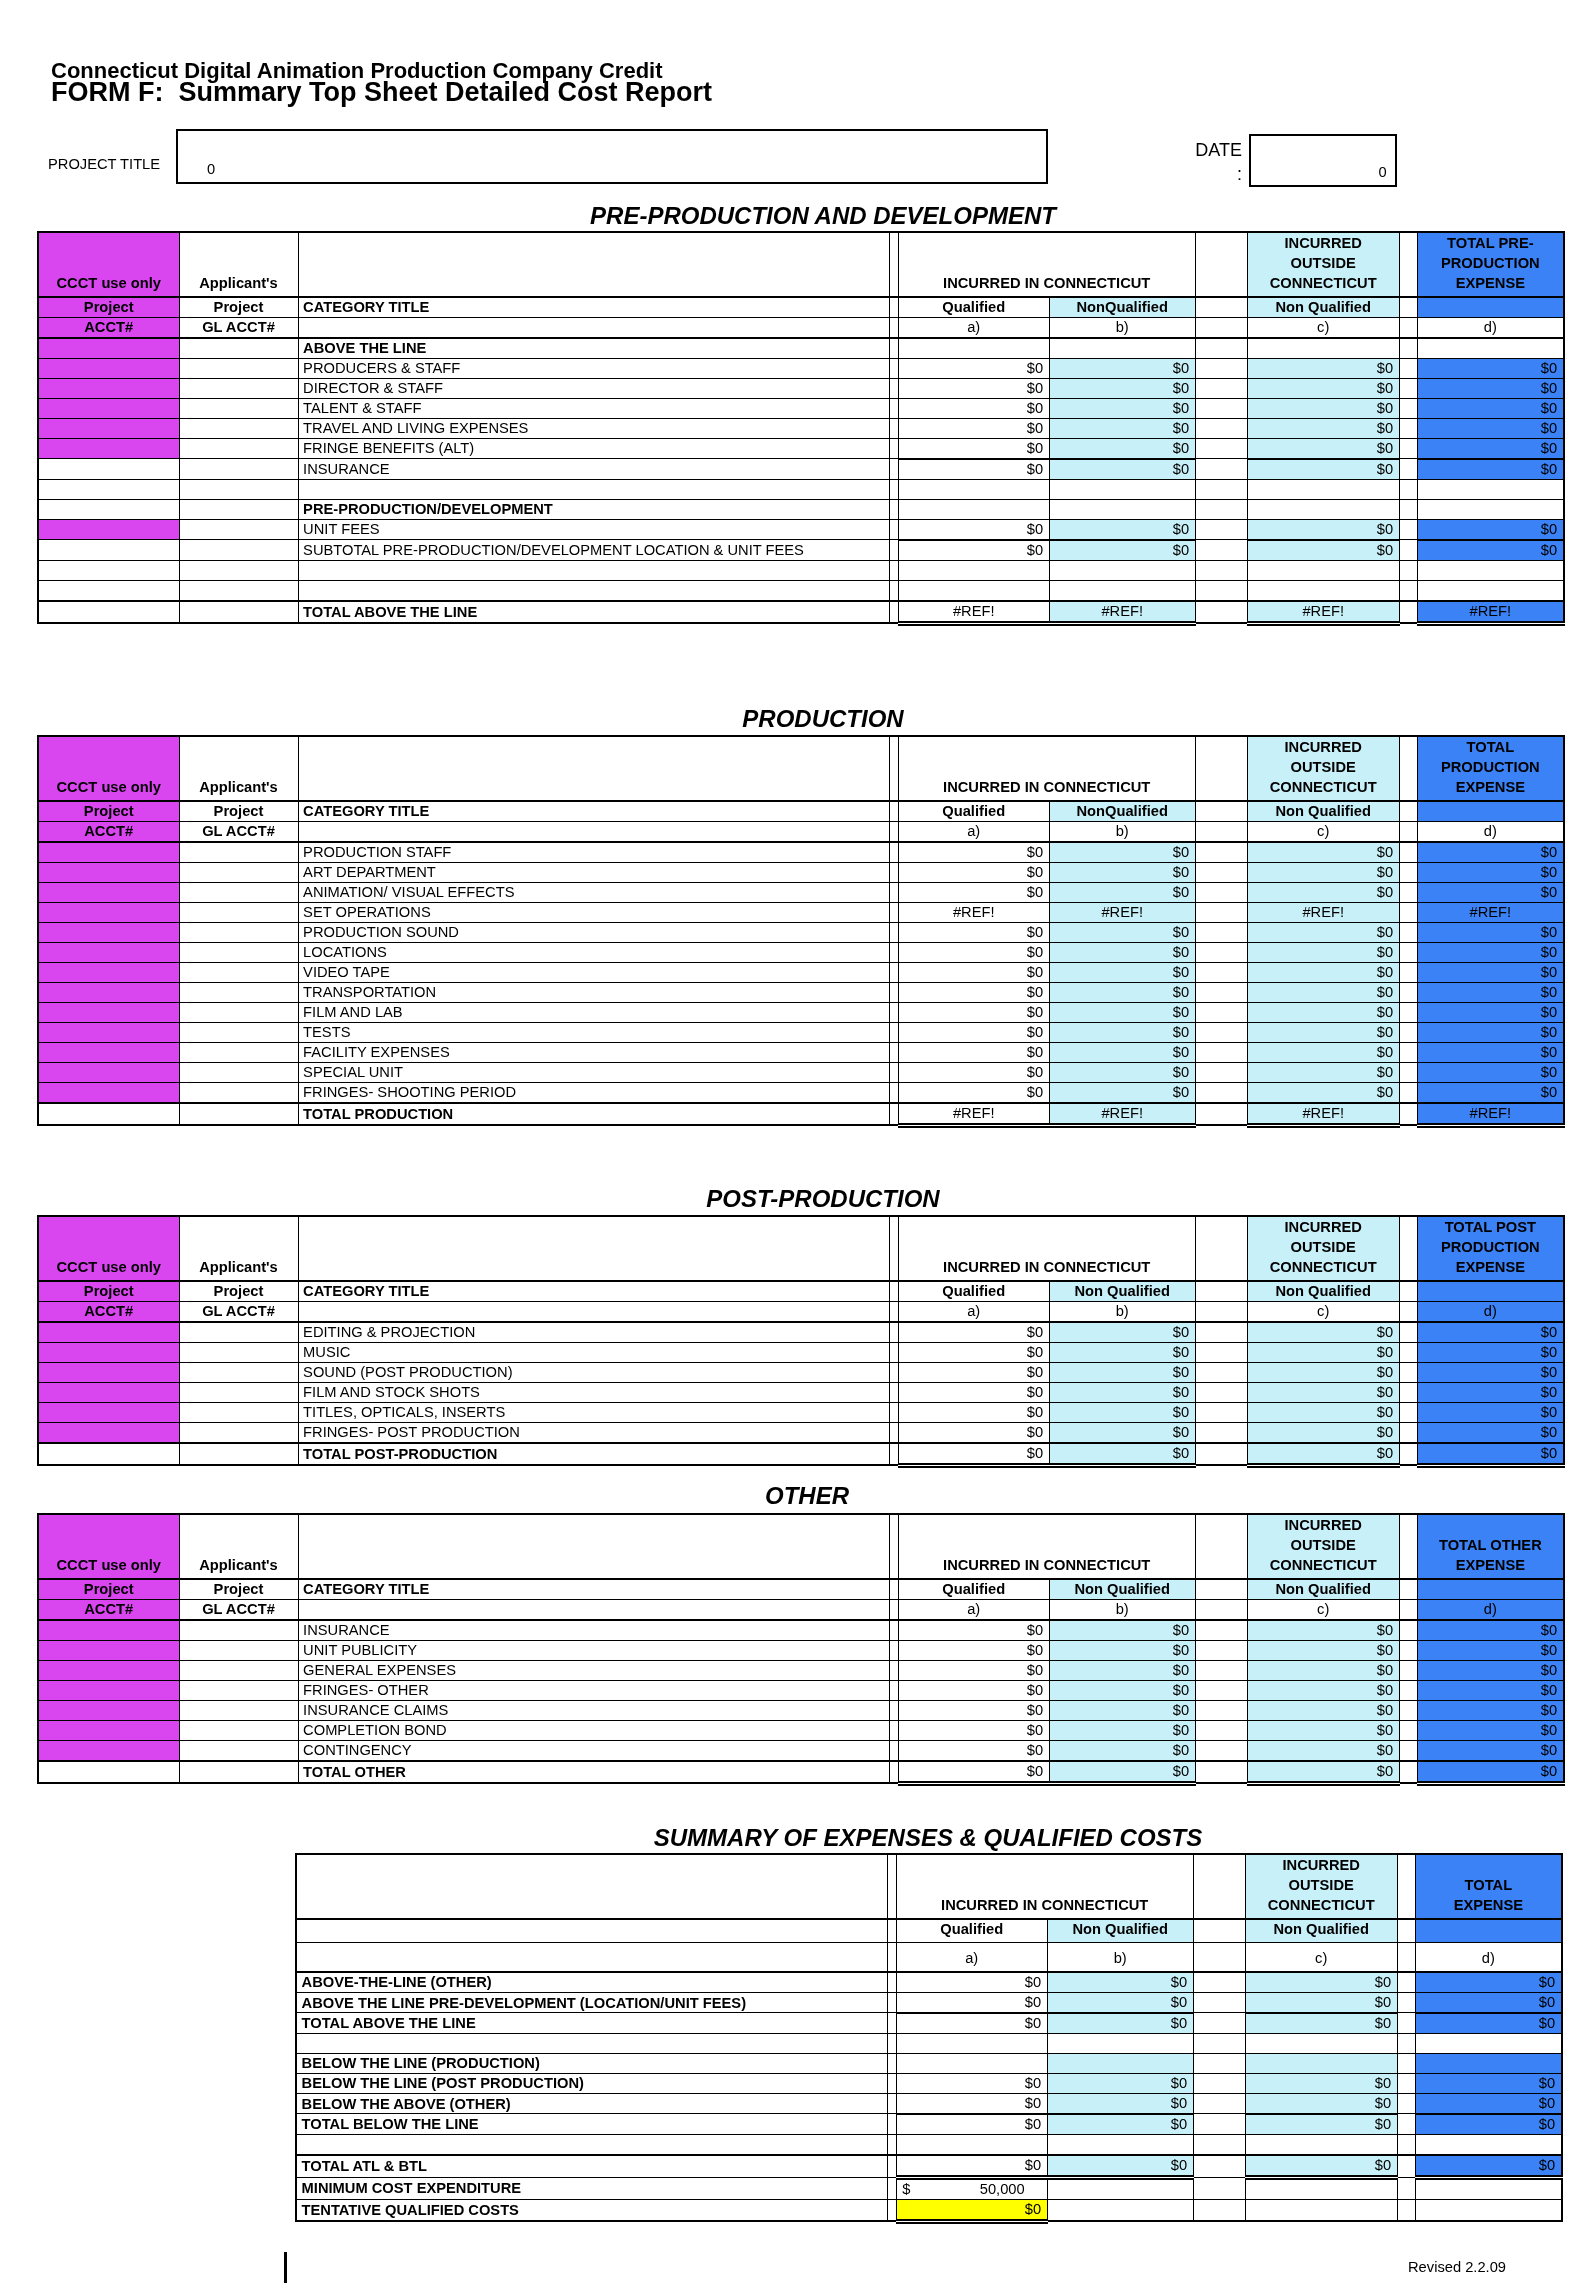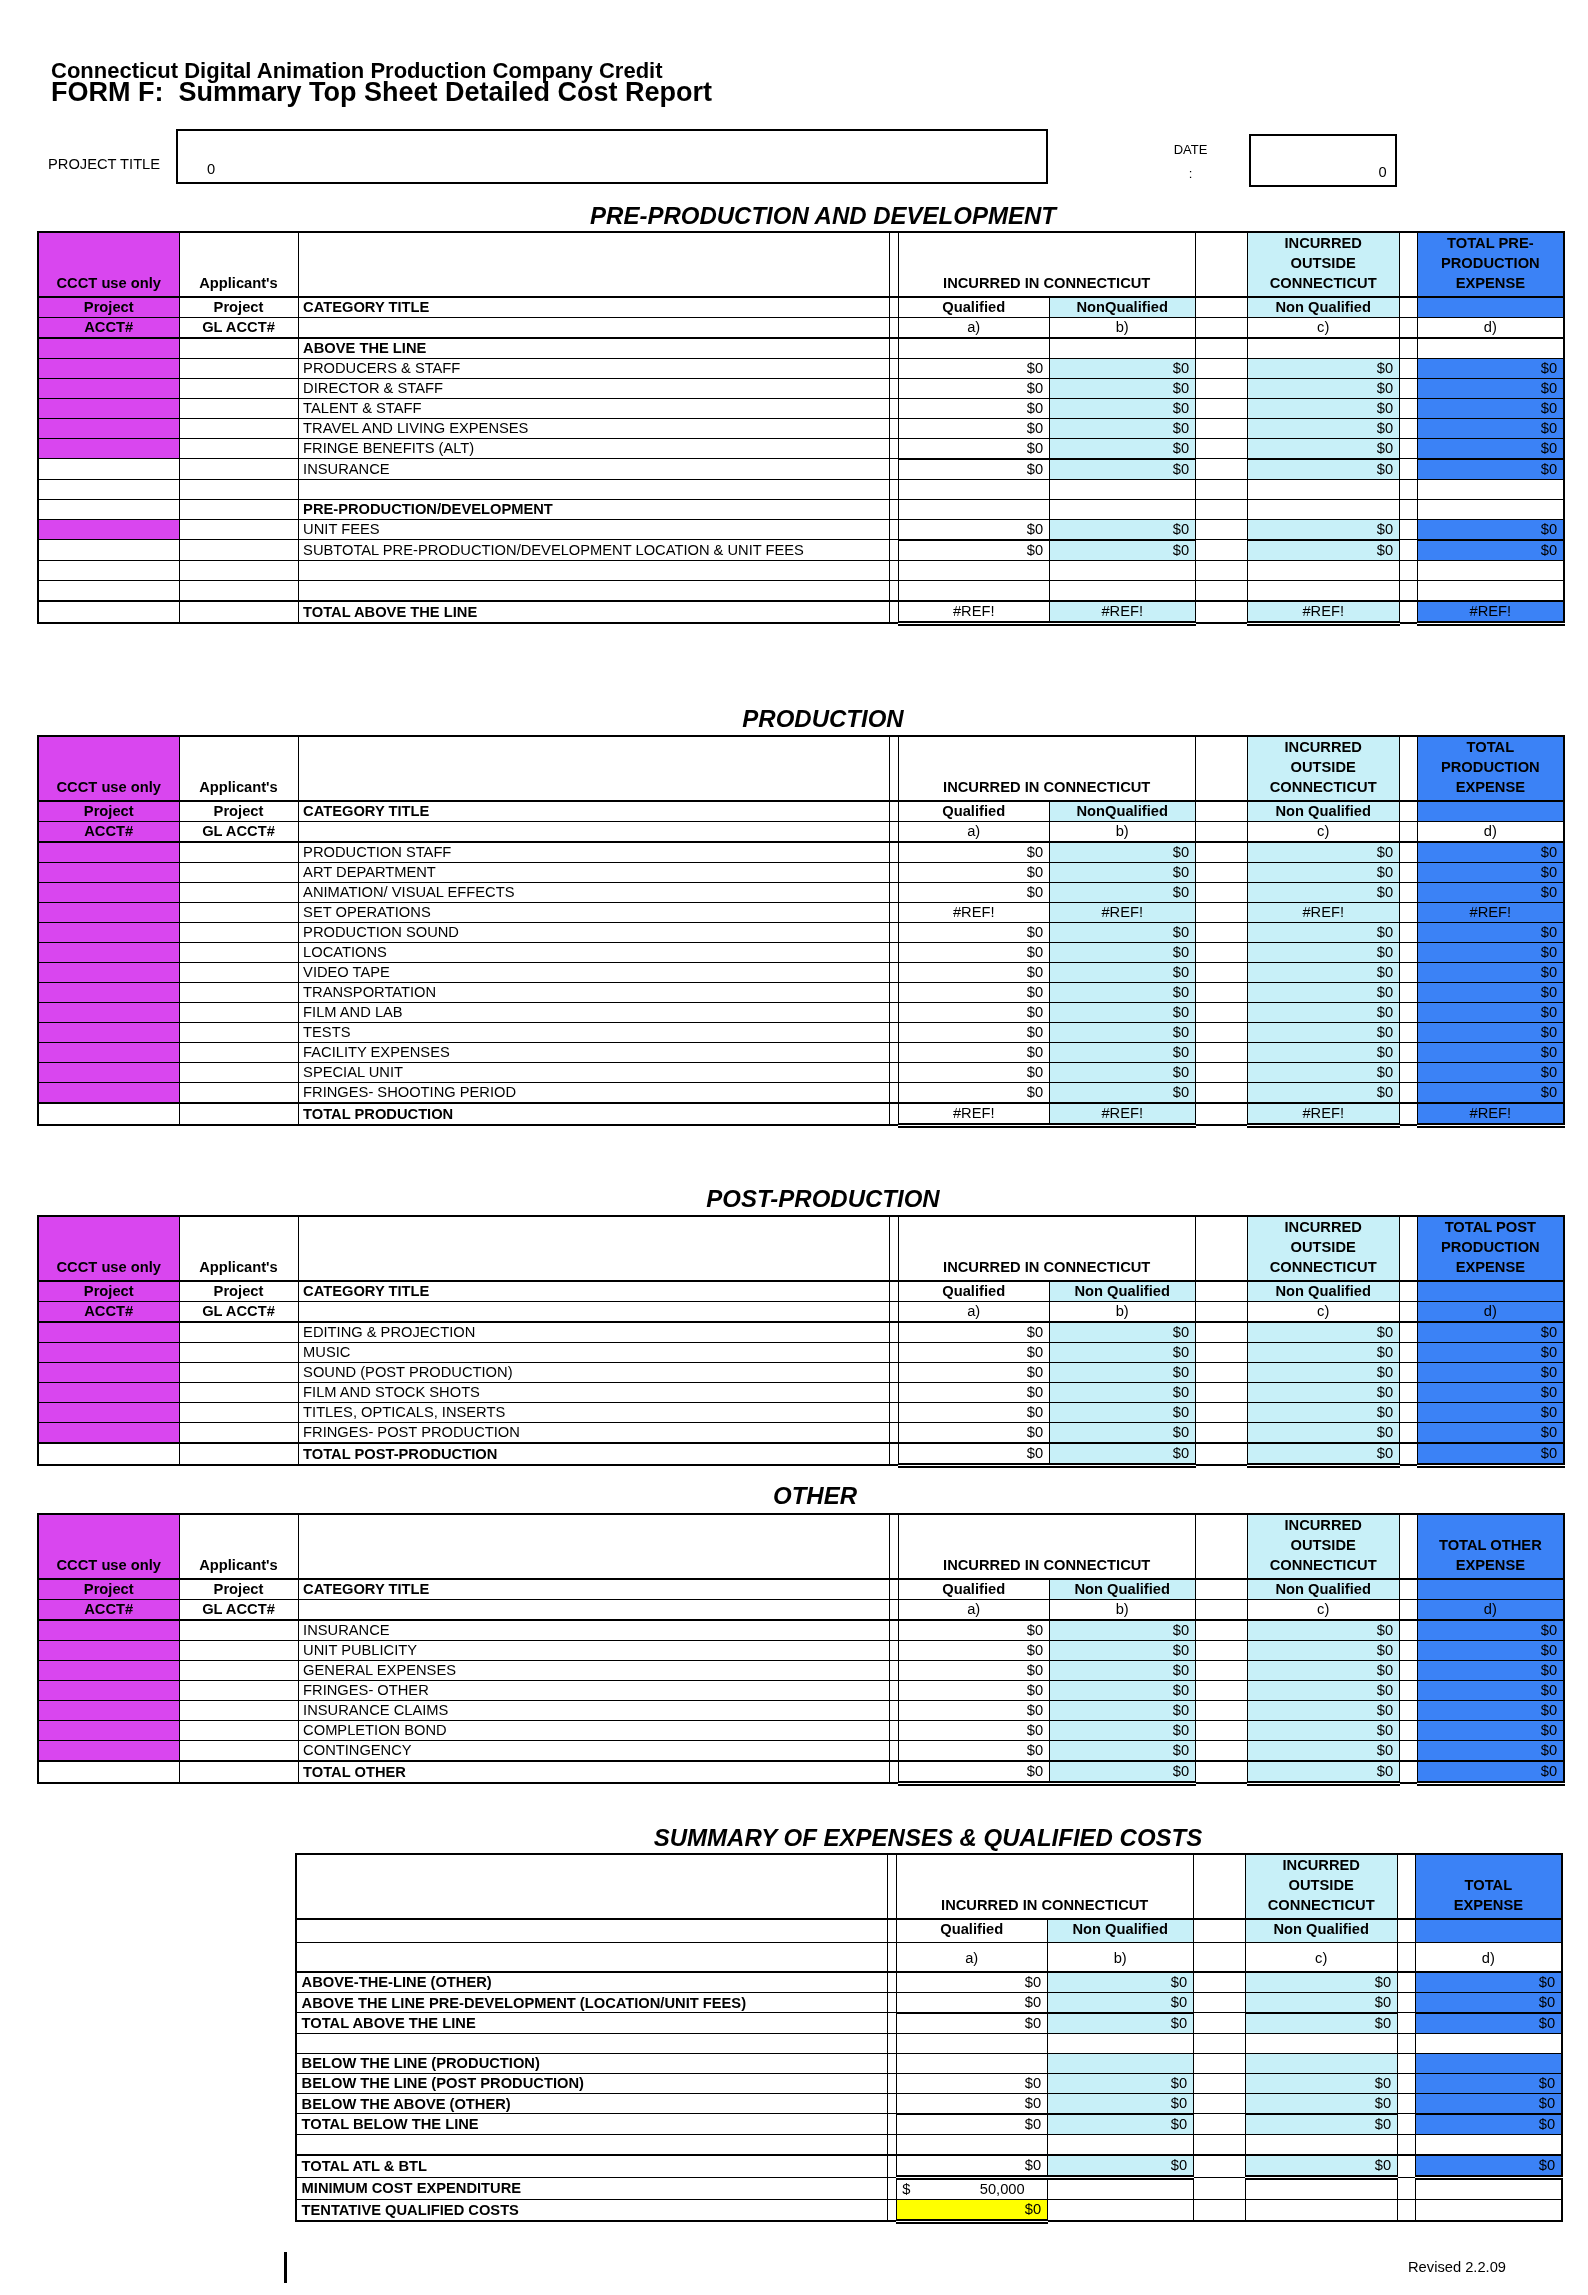--- a/index.html
+++ b/index.html
@@ -3,21 +3,21 @@
 <meta charset="utf-8">
 <style>
   html,body{margin:0;padding:0;background:#ffffff;}
   .page{position:relative;width:1589px;height:2296px;background:#fff;
         font-family:"Liberation Sans","DejaVu Sans",sans-serif;color:#000;overflow:hidden;}
   .app-title1{position:absolute;left:51px;top:58px;font-size:22px;font-weight:bold;white-space:pre;}
   .app-title2{position:absolute;left:51px;top:77px;font-size:27px;font-weight:bold;white-space:pre;}
   .pt-label{position:absolute;left:48px;top:156px;font-size:14.7px;}
   .pt-box{position:absolute;left:176px;top:129px;width:868px;height:51px;border:2.8px solid #000;background:#fff;}
   .pt-value{position:absolute;left:29px;bottom:4.6px;font-size:14.7px;}
-  .date-label{position:absolute;left:1139px;top:138px;width:103px;text-align:center;font-size:13px;line-height:24px;white-space:pre-line;}
+  .date-label{position:absolute;left:1139px;top:138px;width:103px;text-align:right;font-size:18px;line-height:24px;white-space:pre-line;}
   .date-box{position:absolute;left:1249px;top:134px;width:144px;height:49px;border:2.8px solid #000;background:#fff;}
   .date-value{position:absolute;right:8.3px;bottom:4.6px;font-size:14.7px;}
   .sec-title{position:absolute;font-size:24px;font-weight:bold;font-style:italic;text-align:center;white-space:nowrap;}
   table.grid{position:absolute;border-collapse:collapse;table-layout:fixed;background:#fff;border:2.8px solid #000;}
   .grid td{border:1.8px solid #000;height:19px;padding:0 3.7px;font-size:14.7px;line-height:18.4px;
            white-space:nowrap;overflow:hidden;vertical-align:middle;}
   td.bb{vertical-align:bottom;text-align:center;font-weight:bold;padding-bottom:2.8px;white-space:pre-line;line-height:20px;}
   td.bt{vertical-align:bottom;padding-bottom:3.7px;}
   td.ctr{text-align:center;}
   td.lbl{text-align:left;padding-left:4.6px;}
@@ -638,21 +638,21 @@
             <td class=""></td>
             <td class="val vc">$0</td>
             <td class="val vc cy">$0</td>
             <td class=""></td>
             <td class="val vc cy">$0</td>
             <td class=""></td>
             <td class="val vc gr">$0</td>
           </tr>
         </tbody>
       </table>
-      <div class="sec-title" style="left: 52px; top: 1482px; width: 1526px;">OTHER</div>
+      <div class="sec-title" style="left: 44px; top: 1482px; width: 1526px;">OTHER</div>
       <table class="grid" style="left: 37px; top: 1513px; width: 1526px;">
         <colgroup>
           <col style="width: 141px;">
           <col style="width: 119px;">
           <col style="width: 591px;">
           <col style="width: 9.2px;">
           <col style="width: 151px;">
           <col style="width: 146px;">
           <col style="width: 52px;">
           <col style="width: 152px;">

